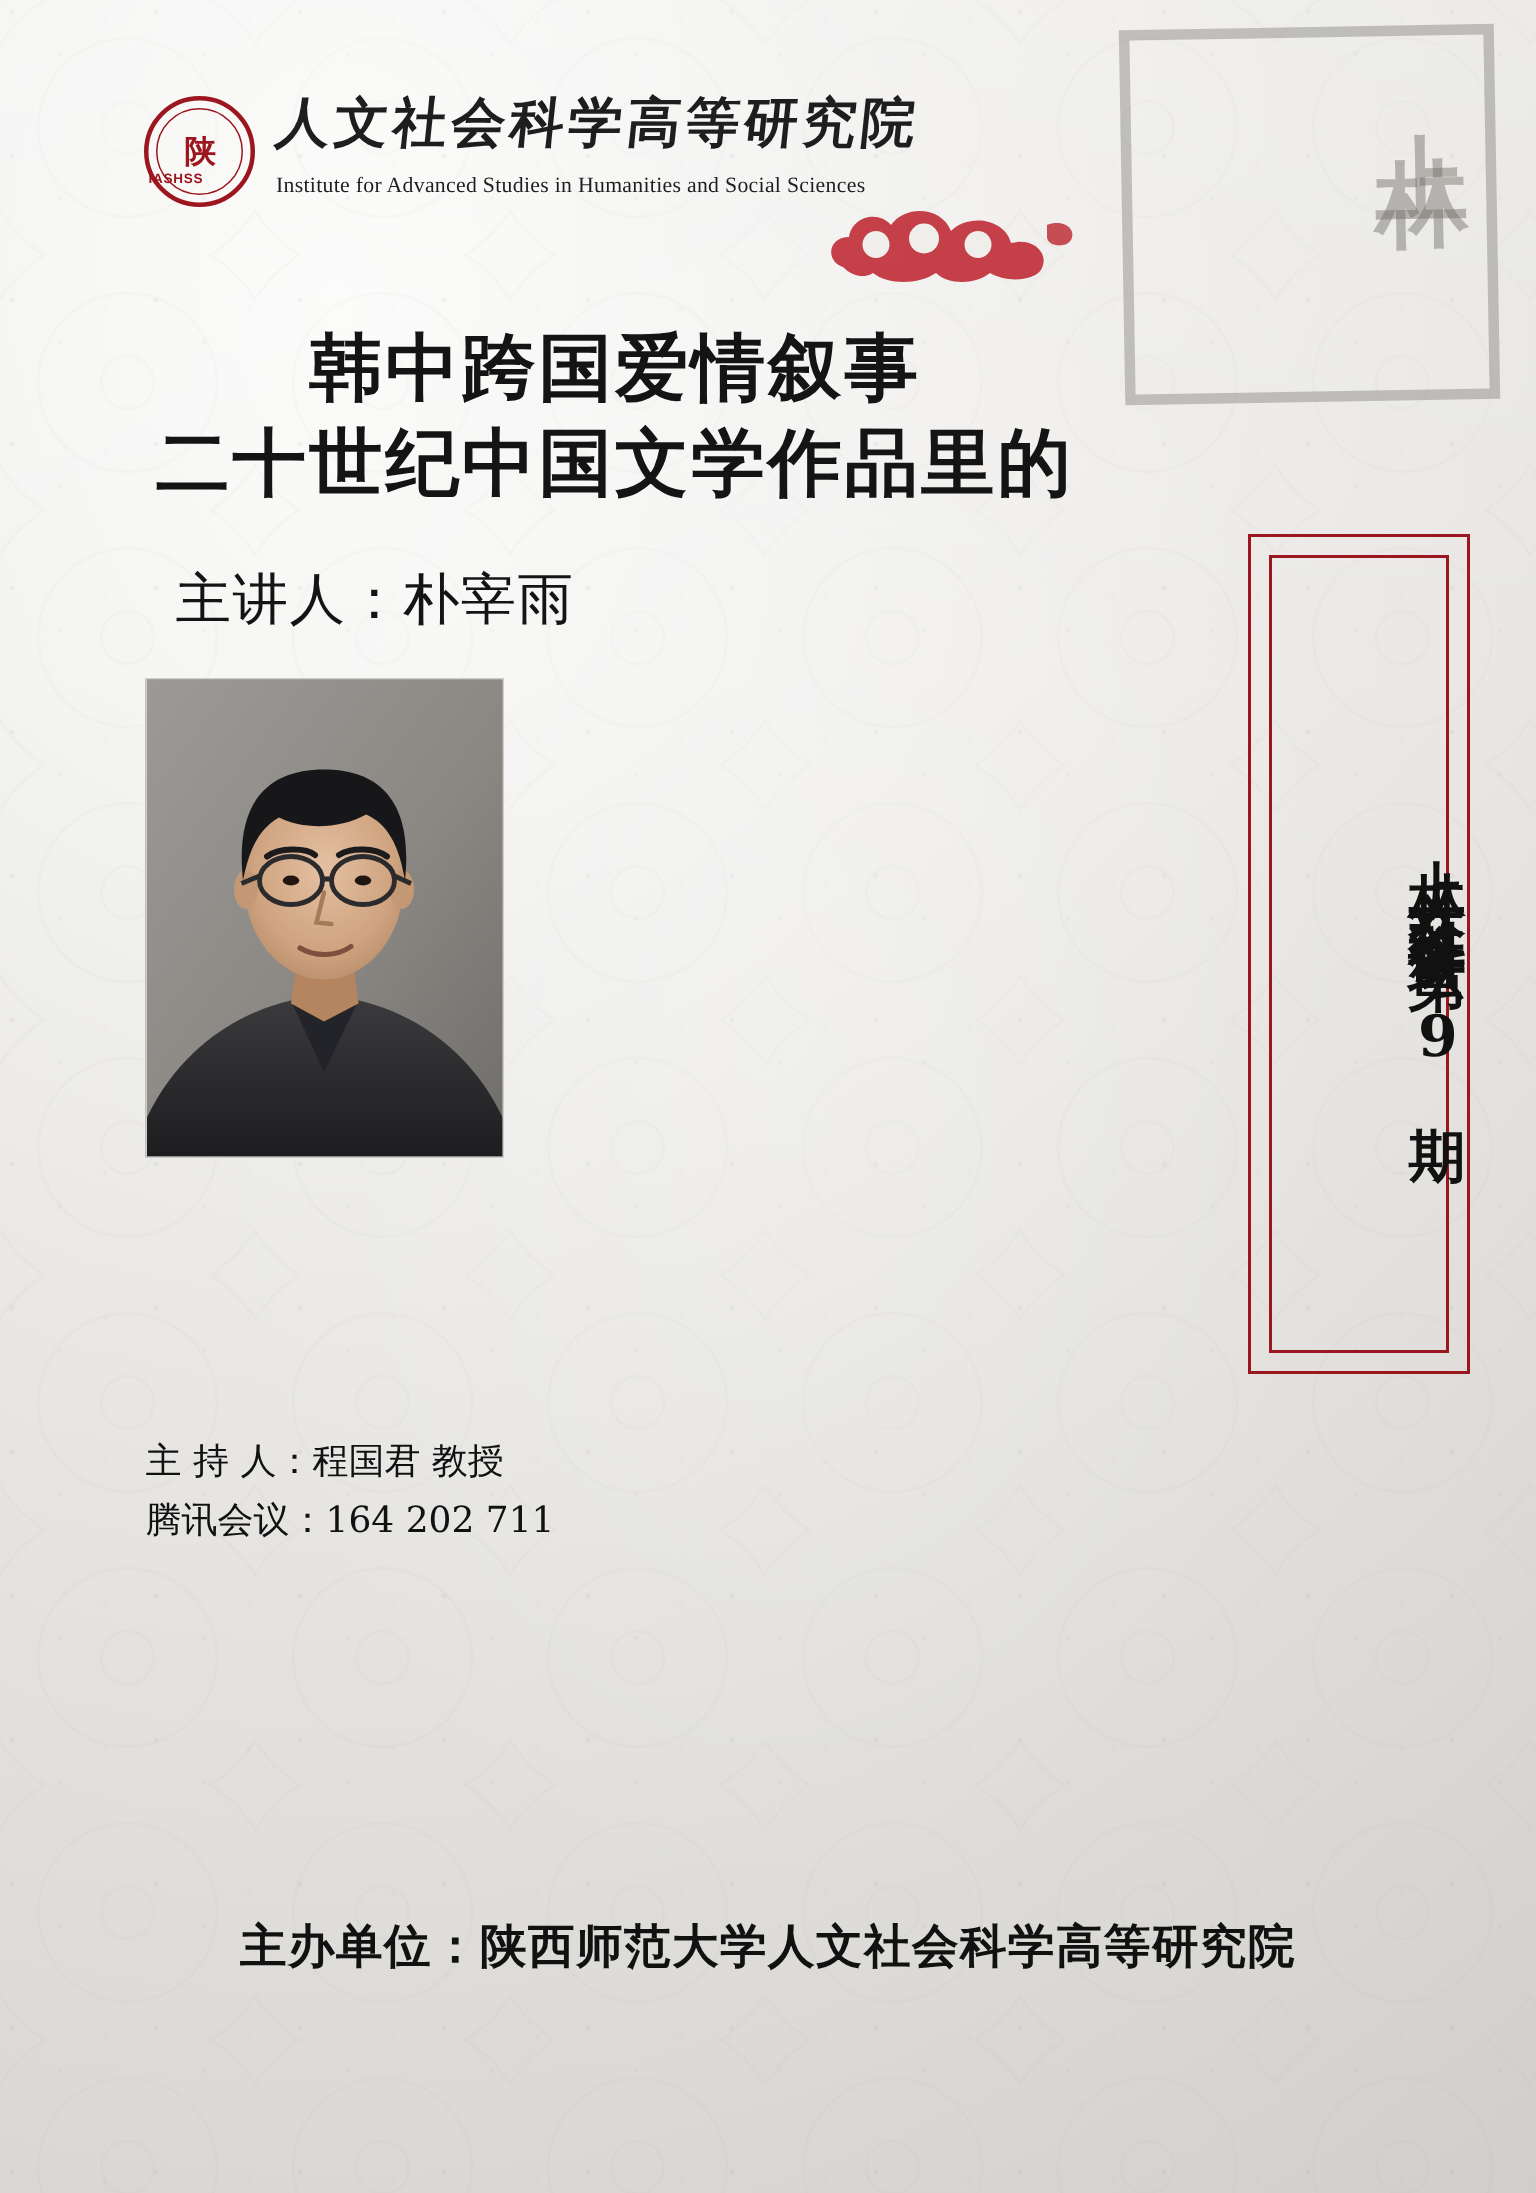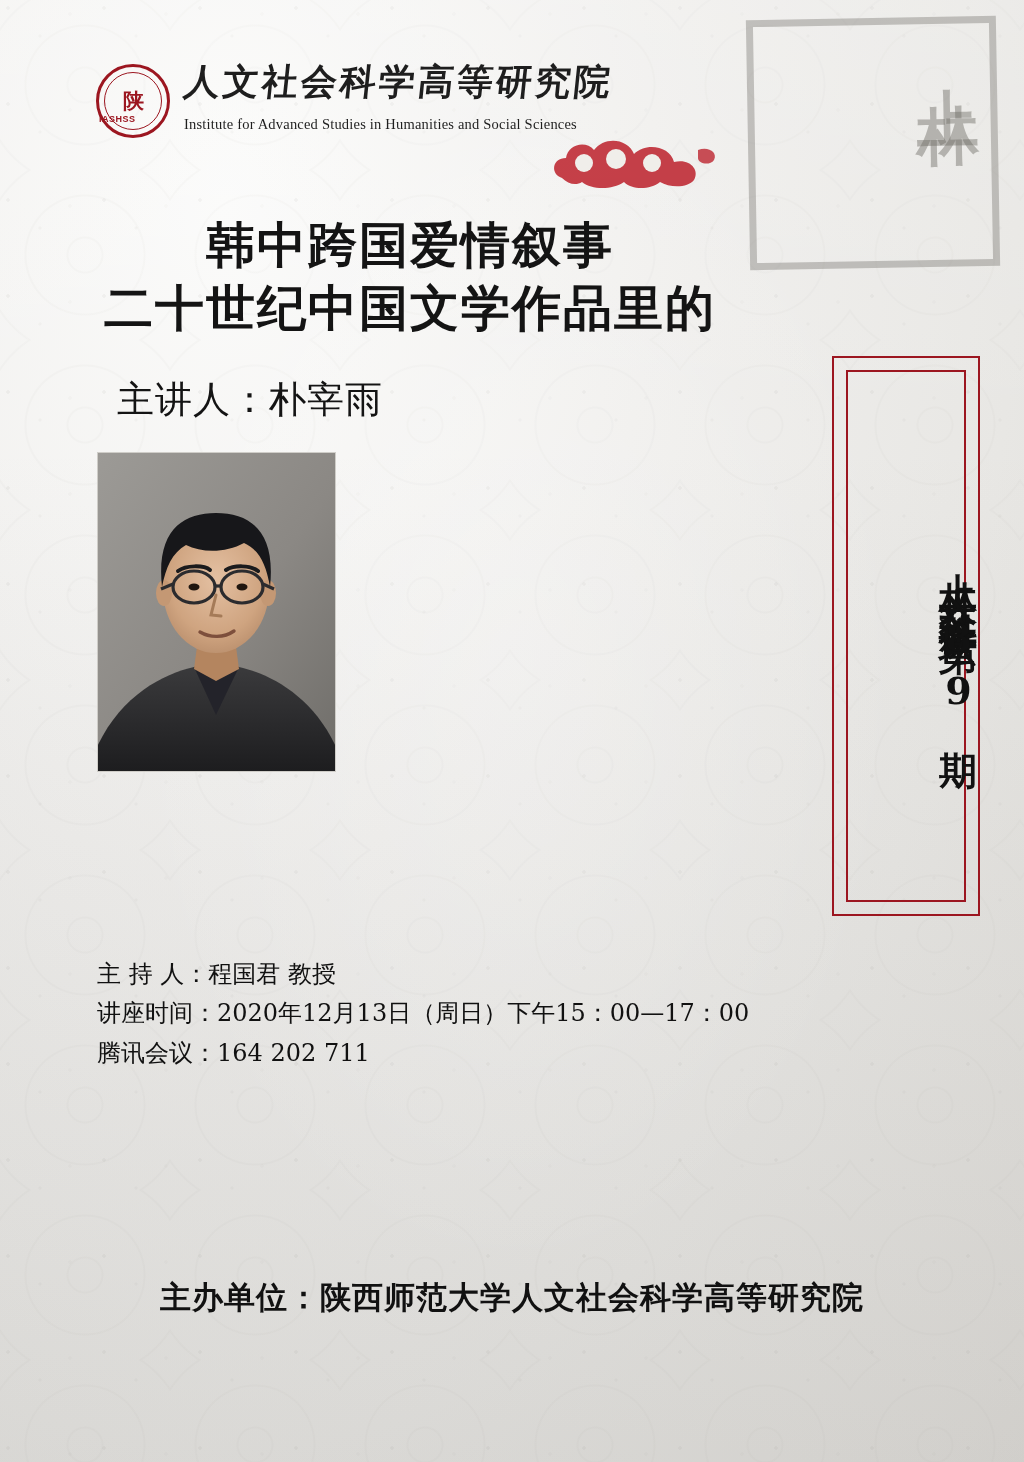--- a/index.html
+++ b/index.html
@@ -370,19 +370,18 @@
       <path d="M128 117 C136 112 152 112 160 118" stroke="#1b1b1d" stroke-width="4" fill="none" stroke-linecap="round"></path>
 
       <path d="M118 142 L113 162 L123 163" stroke="#a57b58" stroke-width="3" fill="none" stroke-linecap="round"></path>
       <path d="M102 179 C112 185 126 185 136 178" stroke="#7d4f3c" stroke-width="3.4" fill="none" stroke-linecap="round"></path>
     </svg>
   </div>
 
 
   <div class="info">
     <div class="info-row">主 持 人：程国君 教授</div>
-    <div class="info-row">讲座时间：2020年12月13日（周日）下午15：00—17：00</div>
     <div class="info-row">腾讯会议：164 202 711</div>
   </div>
 
   <div class="organizer">主办单位：陕西师范大学人文社会科学高等研究院</div>
 
 </div>
 
 </body></html>

